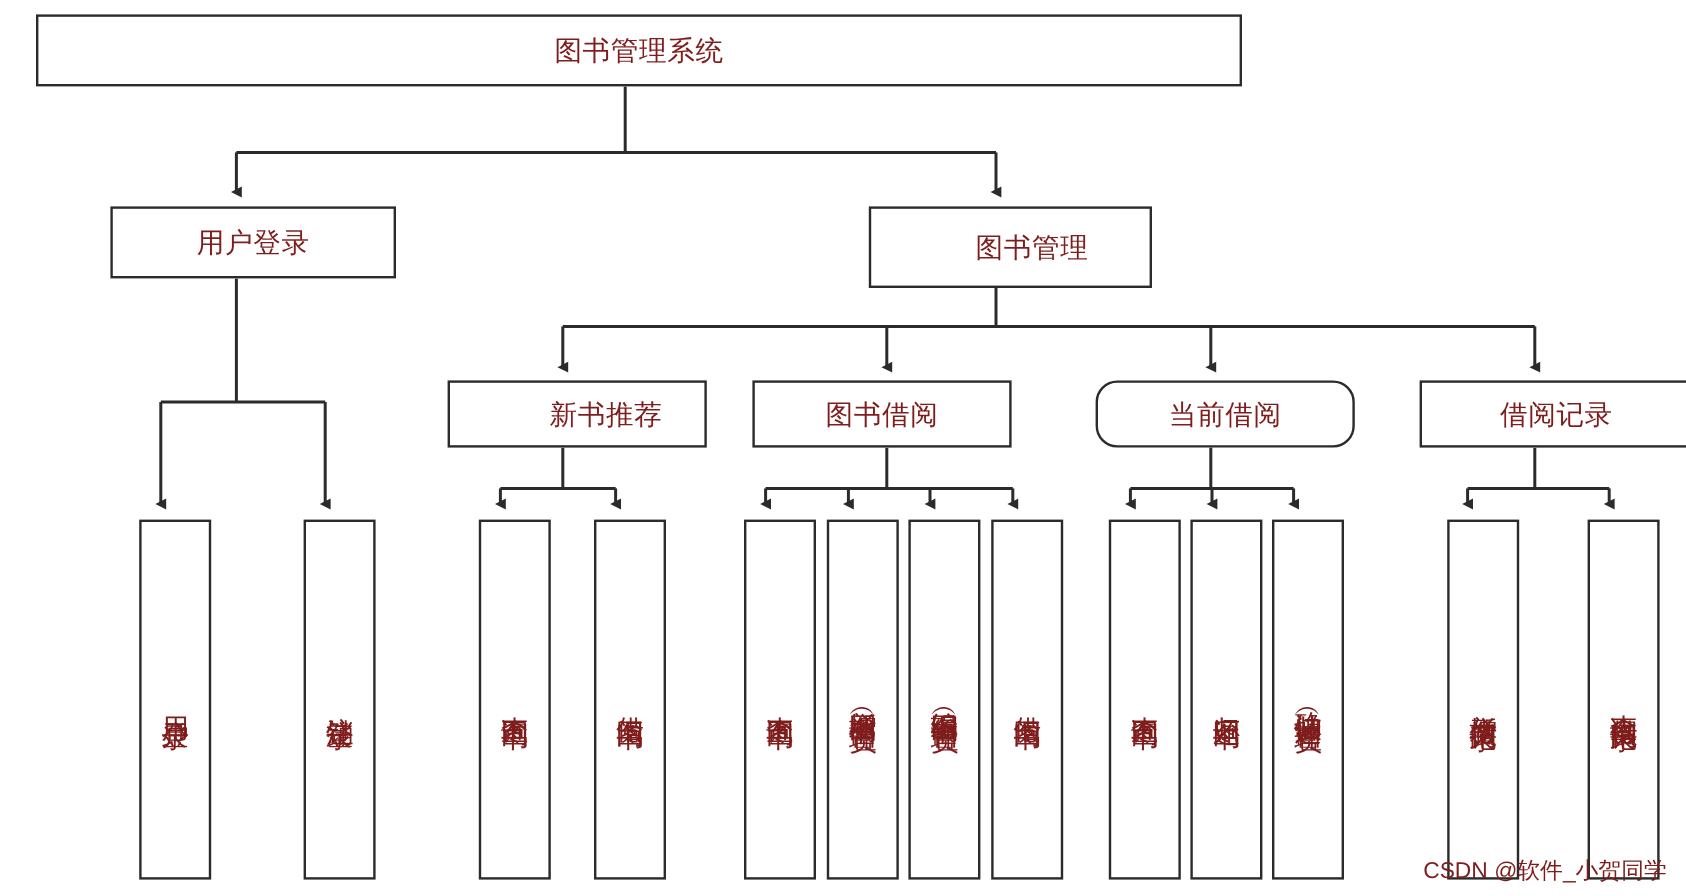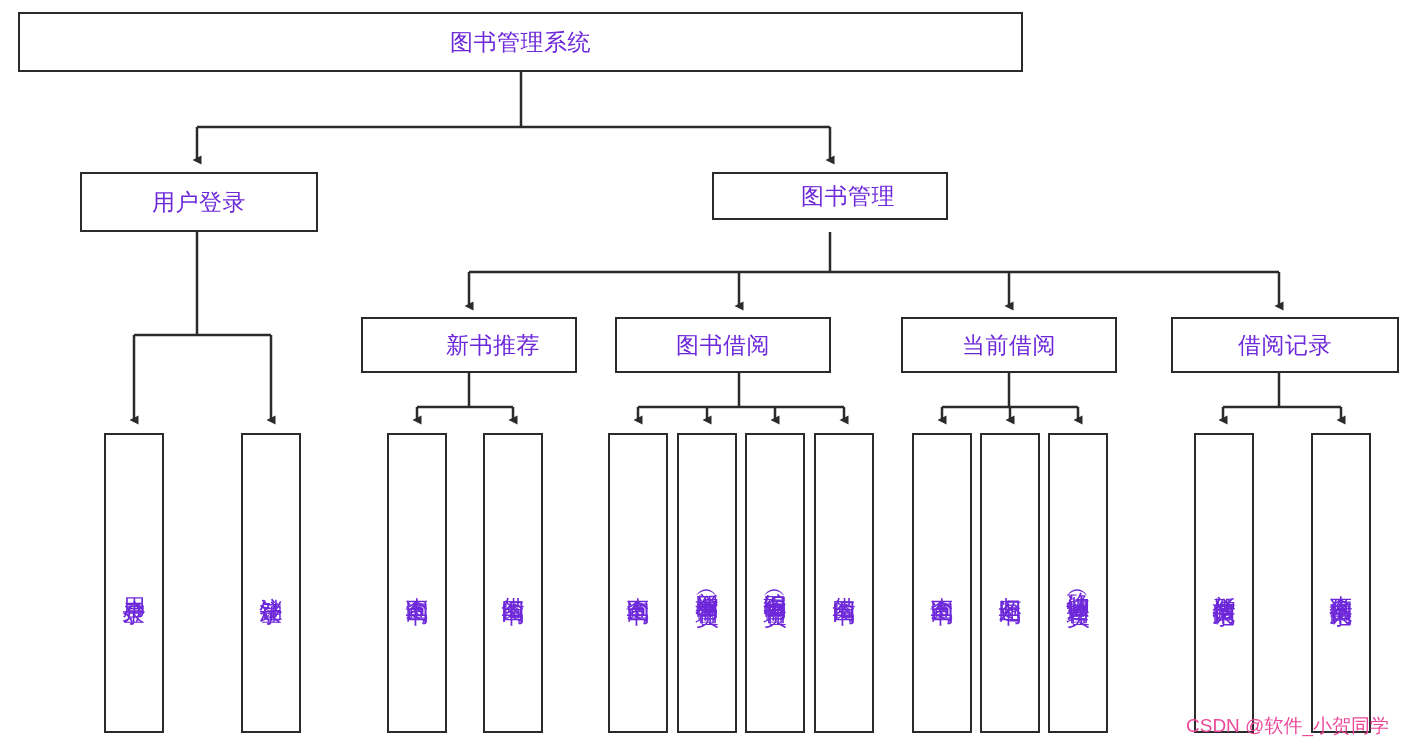--- a/index.html
+++ b/index.html
@@ -25,21 +25,22 @@
     height: 747px;
   }
   .node {
     position: absolute;
     box-sizing: border-box;
     background: #ffffff;
     border: 2.5px solid #2b2b2b;
     display: flex;
     align-items: center;
     justify-content: center;
-    color: #6d28d9;
+    color: #7f1d1d;
+    margin-left: 12px;
   }
   .node-label {
     display: block;
     text-align: center;
     line-height: 1.05;
     white-space: nowrap;
   }
   
   .node.h .node-label {
     font-size: 23px;
@@ -58,21 +59,21 @@
     line-height: 1.18;
     letter-spacing: 2px;
     white-space: normal;
     max-height: 100%;
   }
   .watermark {
     position: absolute;
     left: 1186px;
     top: 713px;
     font-size: 19px;
-    color: #ec4899;
+    color: #7f1d1d;
     white-space: nowrap;
     user-select: none;
   }
 </style>
 </head>
 <body>
 
 <div id="canvas">
 
   <svg viewBox="0 0 1405 747">
@@ -127,33 +128,33 @@
   </svg>
 
   <div class="node h" style="left:18px; top:12px; width:1005px; height:60px;">
     <span class="node-label">图书管理系统</span>
   </div>
 
   <div class="node h" style="left:80px; top:172px; width:238px; height:60px;">
     <span class="node-label">用户登录</span>
   </div>
 
-  <div class="node h" style="left:712px; top:172px; width:236px; height:48px;padding-left:36px;">
+  <div class="node h" style="left:712px; top:172px; width:236px; height:68px;padding-left:36px;">
     <span class="node-label">图书管理</span>
   </div>
 
   <div class="node h" style="left:361px; top:317px; width:216px; height:56px;padding-left:48px;">
     <span class="node-label">新书推荐</span>
   </div>
 
   <div class="node h" style="left:615px; top:317px; width:216px; height:56px;">
     <span class="node-label">图书借阅</span>
   </div>
 
-  <div class="node h" style="left:901px; top:317px; width:216px; height:56px;">
+  <div class="node h" style="left:901px; top:317px; width:216px; height:56px;border-radius:18px;">
     <span class="node-label">当前借阅</span>
   </div>
 
   <div class="node h" style="left:1171px; top:317px; width:228px; height:56px;">
     <span class="node-label">借阅记录</span>
   </div>
 
   <div class="node v" style="left:104px; top:433px; width:60px; height:300px;">
     <span class="node-label">用户登录</span>
   </div>

